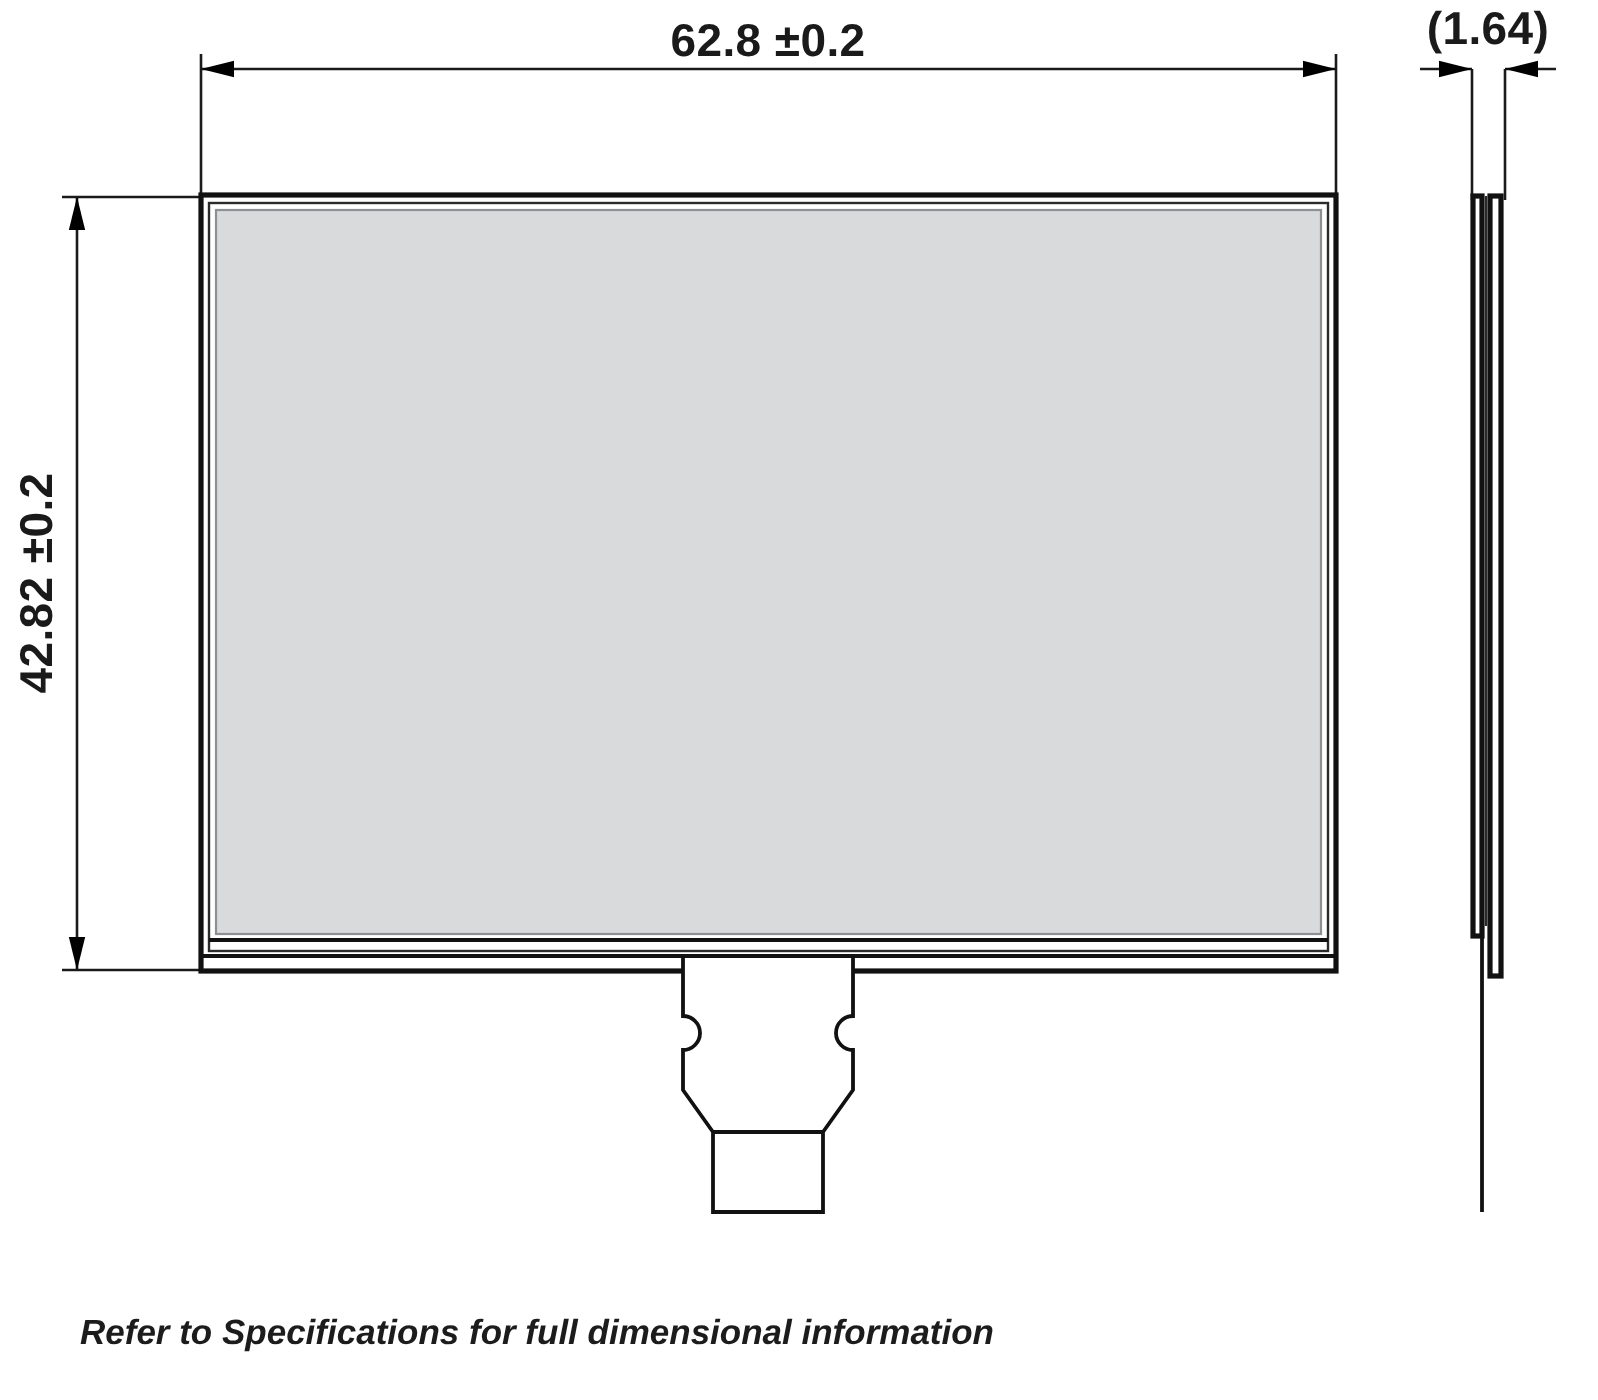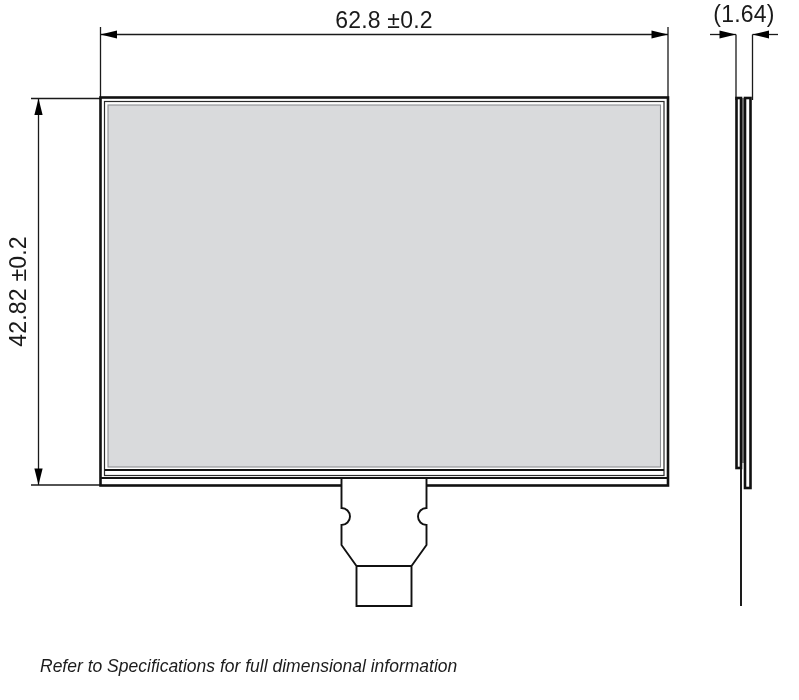--- a/index.html
+++ b/index.html
@@ -12,20 +12,21 @@
     font-family: "Liberation Sans", sans-serif;
     width: 799px;
     height: 700px;
     overflow: hidden;
   }
   #drawing-root {
     position: relative;
     width: 799px;
     height: 700px;
     background: #ffffff;
+    font-weight: bold;
   }
   svg#tech-drawing {
     display: block;
     width: 799px;
     height: 700px;
   }
   .dim-text {
     font-family: "Liberation Sans", sans-serif;
     font-size: 23px;
     fill: #1a1a1a;

